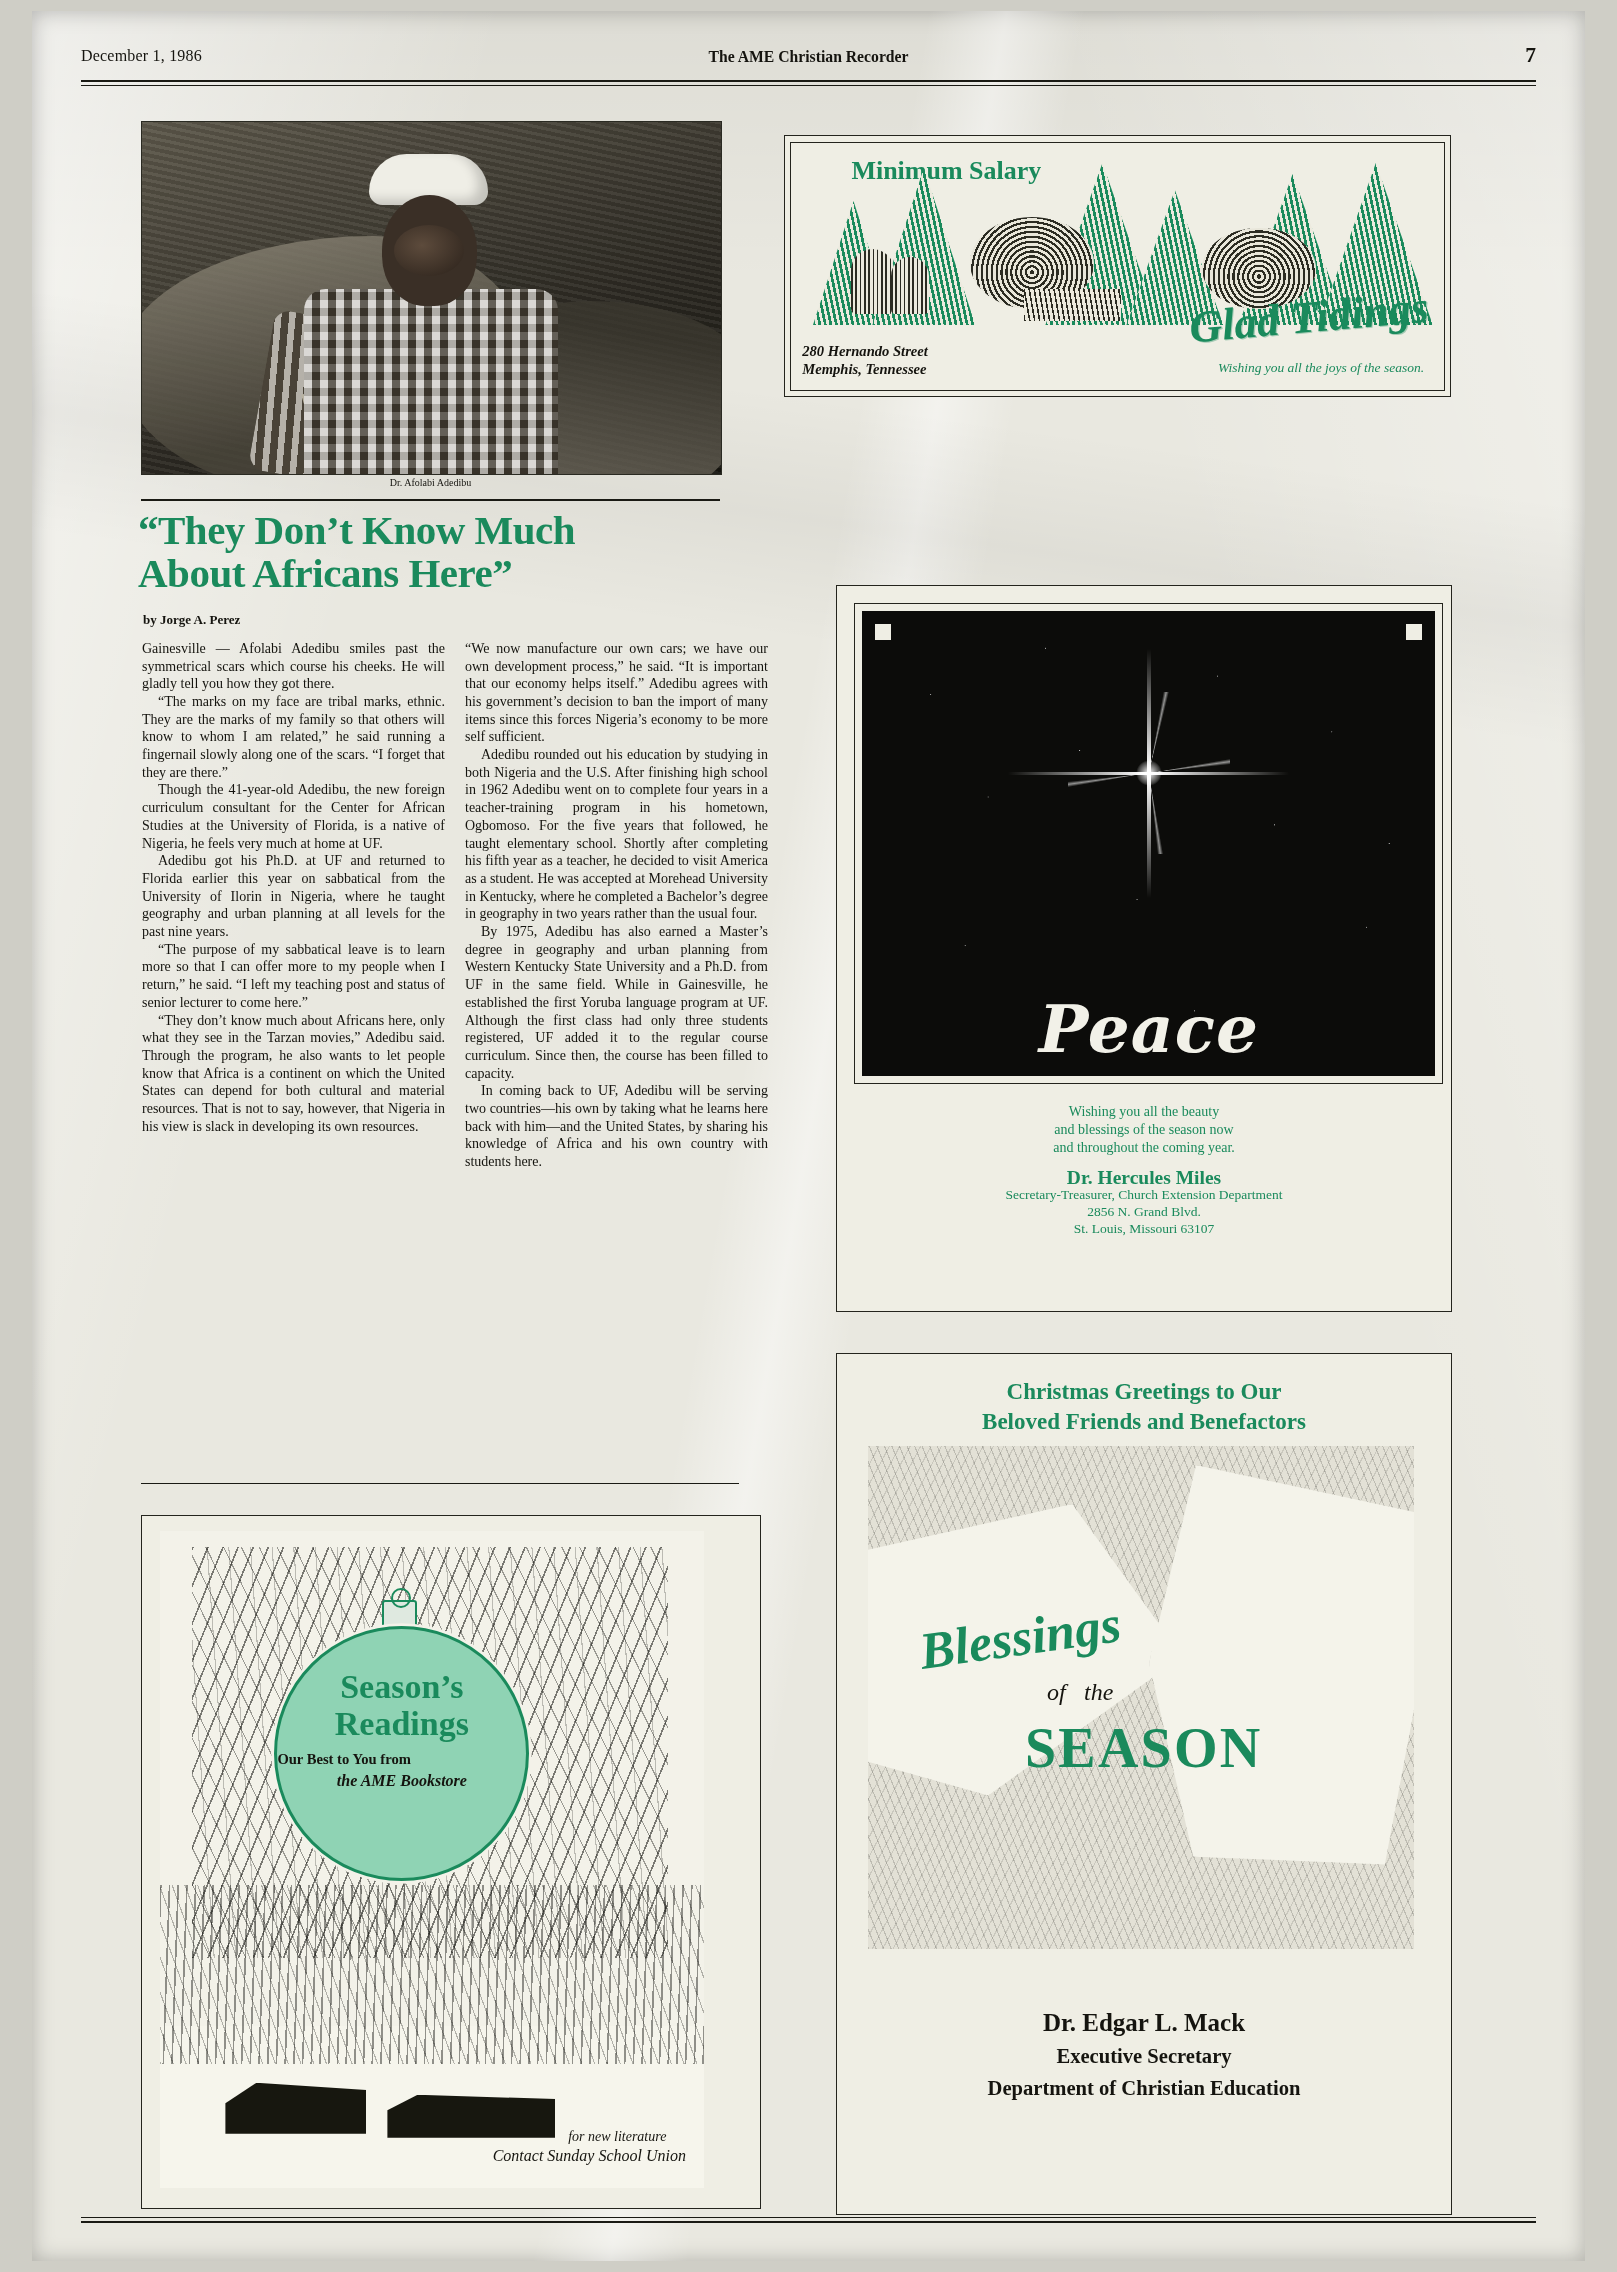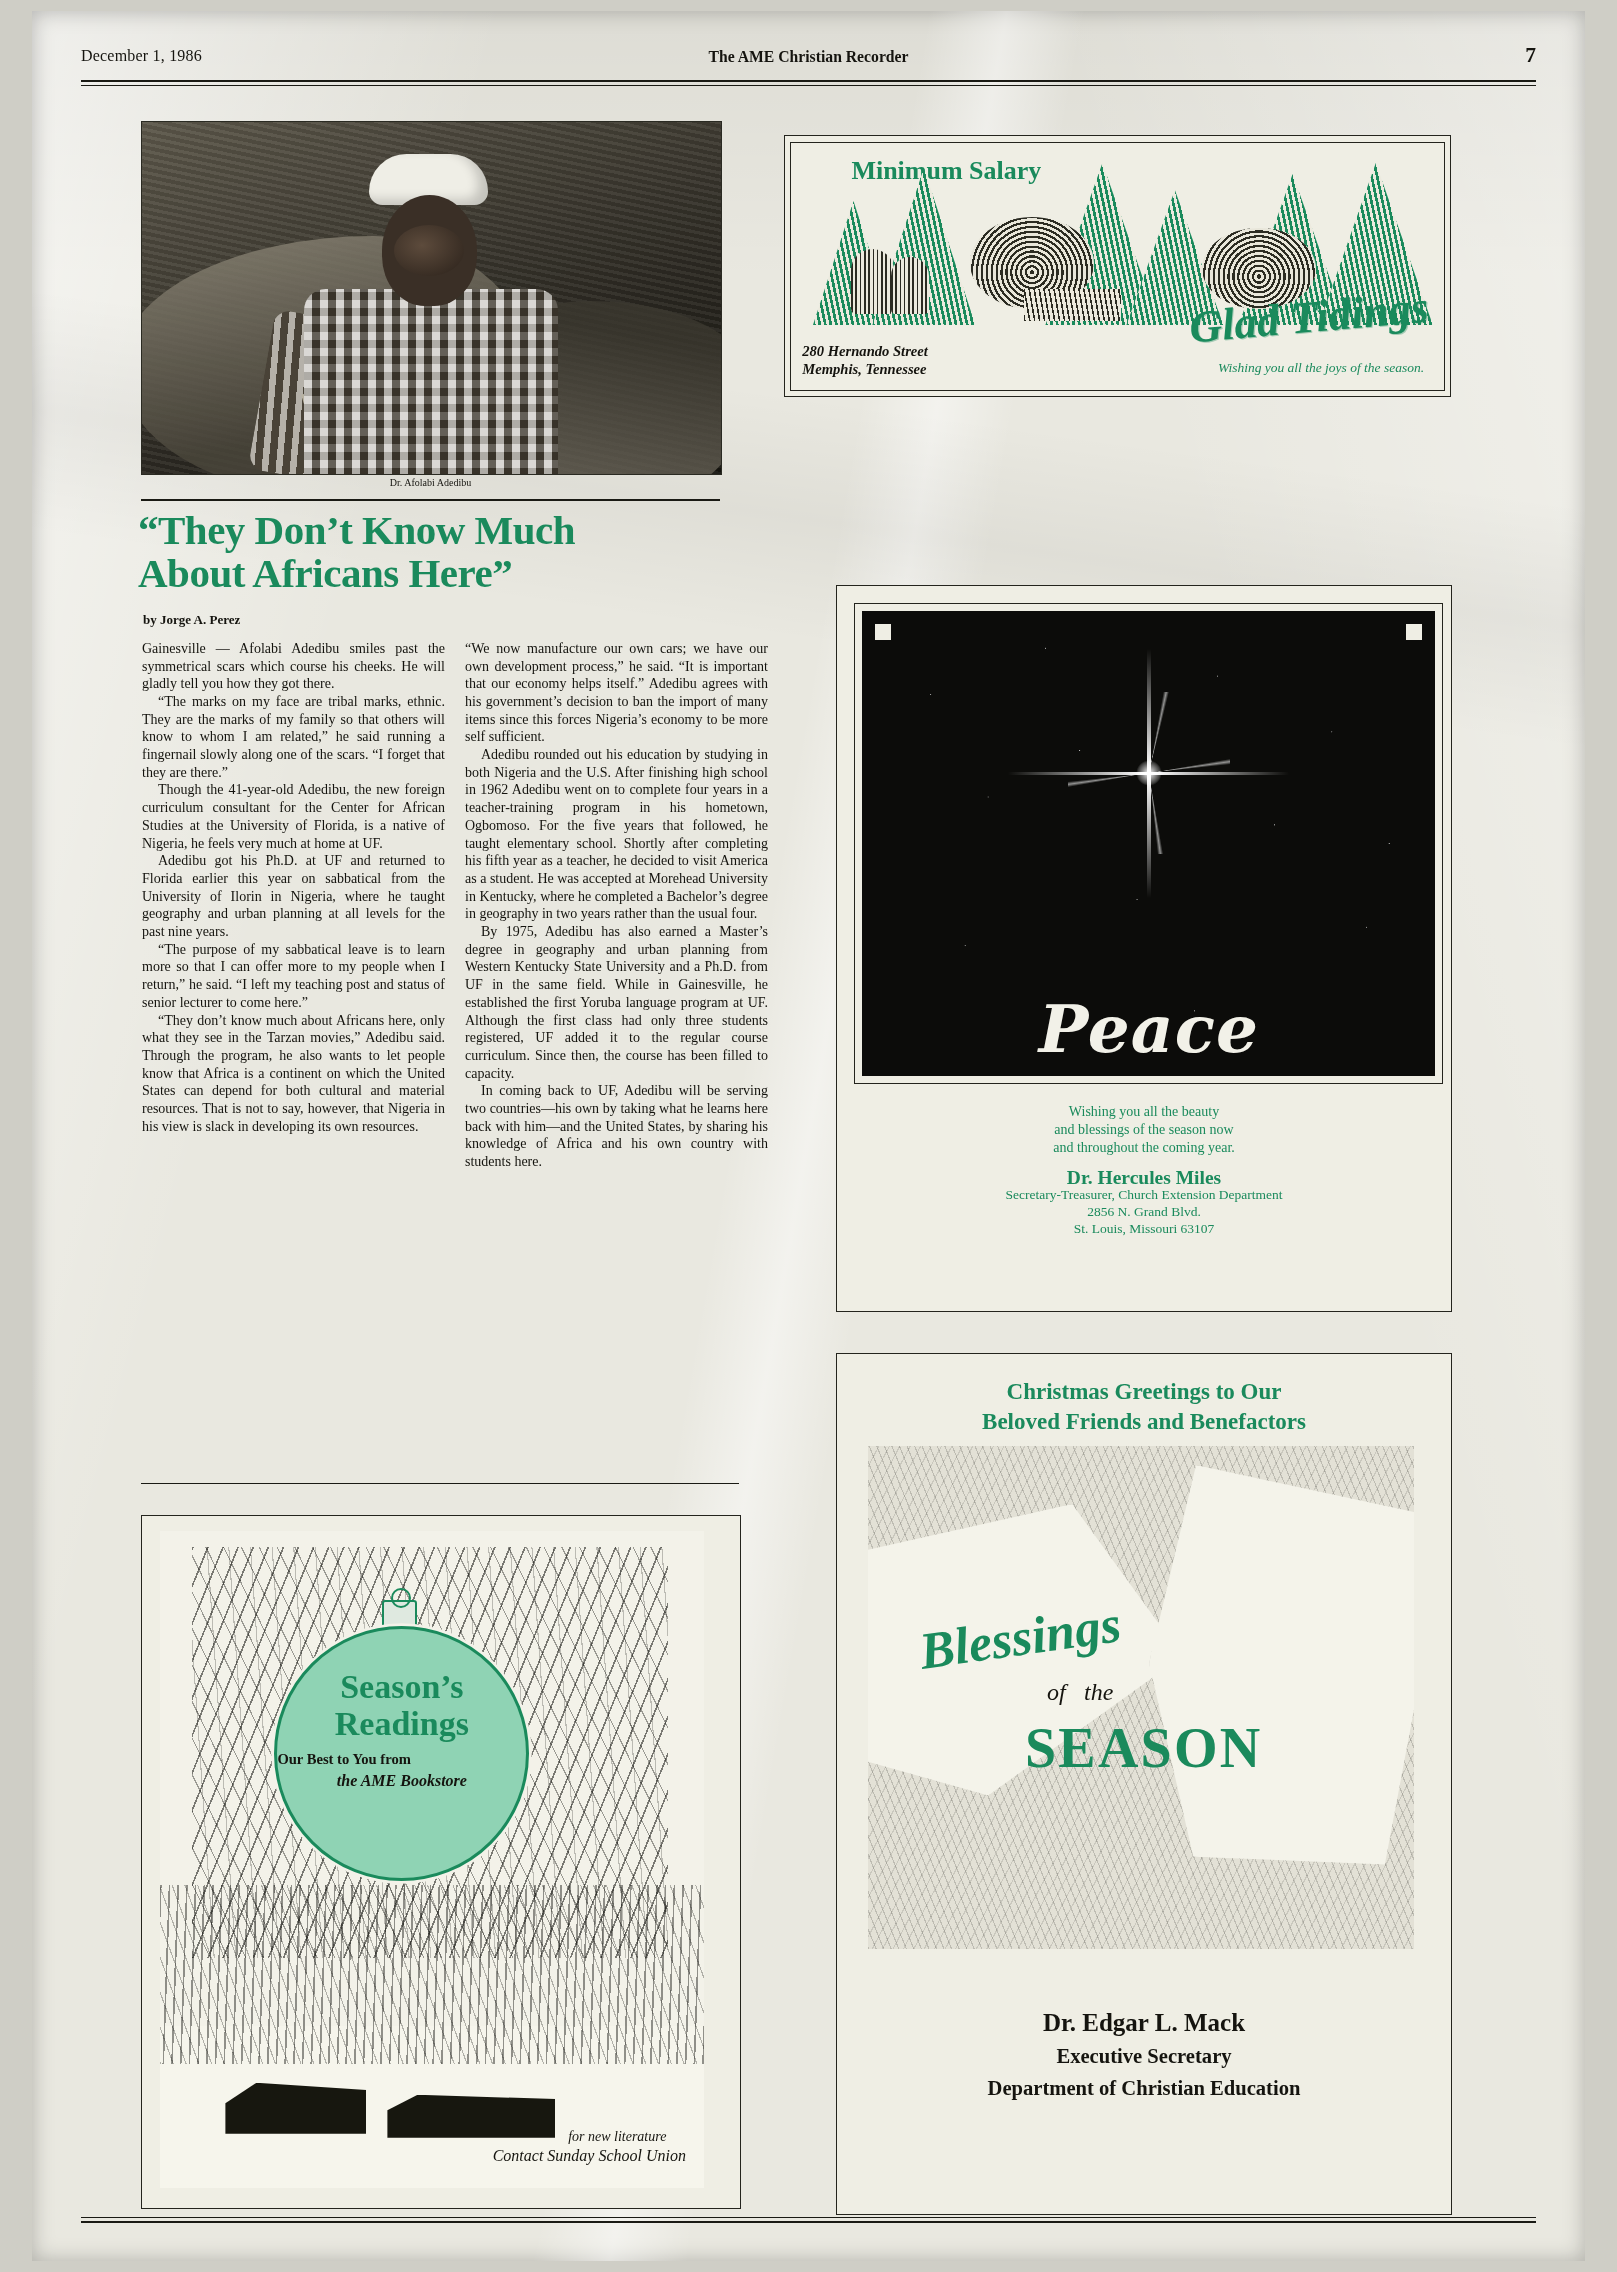--- a/index.html
+++ b/index.html
@@ -160,21 +160,21 @@
   #bless-script{position:absolute;left:51px;top:162px;font-family:"Liberation Serif",serif;font-style:italic;
     font-weight:bold;font-size:52px;color:#1a8a5c;transform:rotate(-8deg);}
   #bless-of{position:absolute;left:179px;top:233px;font-size:24px;font-style:italic;color:#15140f;}
   #bless-the{position:absolute;left:216px;top:233px;font-size:24px;font-style:italic;color:#15140f;}
   #bless-season{position:absolute;left:157px;top:270px;font-size:56px;font-weight:bold;letter-spacing:2.2px;color:#1a8a5c;}
   #bless-name{position:absolute;left:0;right:0;top:655px;text-align:center;font-size:25px;font-weight:bold;color:#15140f;}
   #bless-role{position:absolute;left:0;right:0;top:691px;text-align:center;font-size:20.6px;font-weight:bold;color:#15140f;}
   #bless-dept{position:absolute;left:0;right:0;top:723px;text-align:center;font-size:20.6px;font-weight:bold;color:#15140f;}
 
   
-  #ad-readings{left:60px;top:1417px;width:598px;height:692px;background:#efeee4;border:1.6px solid #24241d;}
+  #ad-readings{left:60px;top:1417px;width:598px;height:692px;background:#efeee4;border:1.6px solid #24241d;padding-left:20px;}
   #read-art{position:absolute;left:18.4px;top:15px;width:544px;height:657px;overflow:hidden;
     background:#f3f2e9;}
   .snowground{position:absolute;left:0;bottom:0;width:100%;height:162px;background:#f6f5ec;}
   .treeline{position:absolute;left:0;bottom:124px;width:100%;height:179px;
     background:
       repeating-linear-gradient(92deg, rgba(20,20,16,.45) 0 1.6px, rgba(255,255,255,0) 1.6px 8.7px),
       repeating-linear-gradient(70deg, rgba(20,20,16,.3) 0 1.1px, rgba(255,255,255,0) 1.1px 12px);}
   .bigtree{position:absolute;left:32px;top:16px;width:476px;height:411px;
     background:
       repeating-linear-gradient(112deg, rgba(20,20,16,.55) 0 1.6px, rgba(255,255,255,0) 1.6px 14px),

